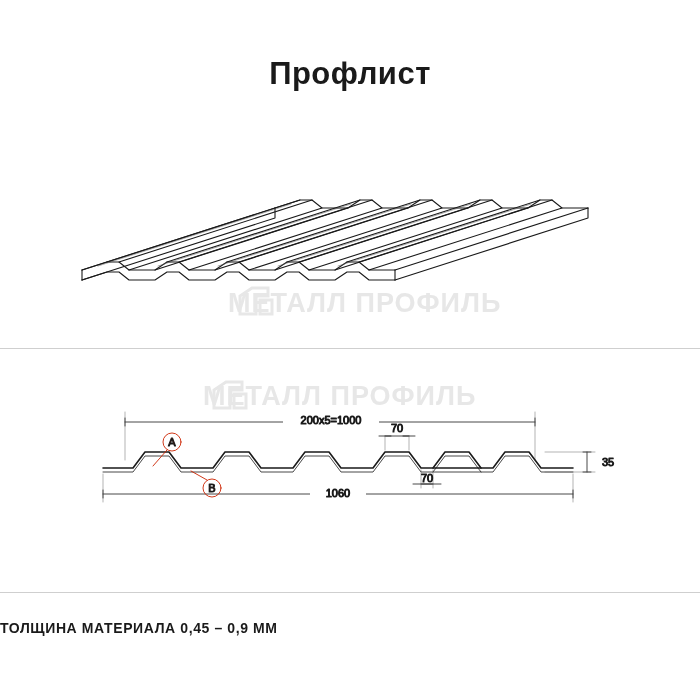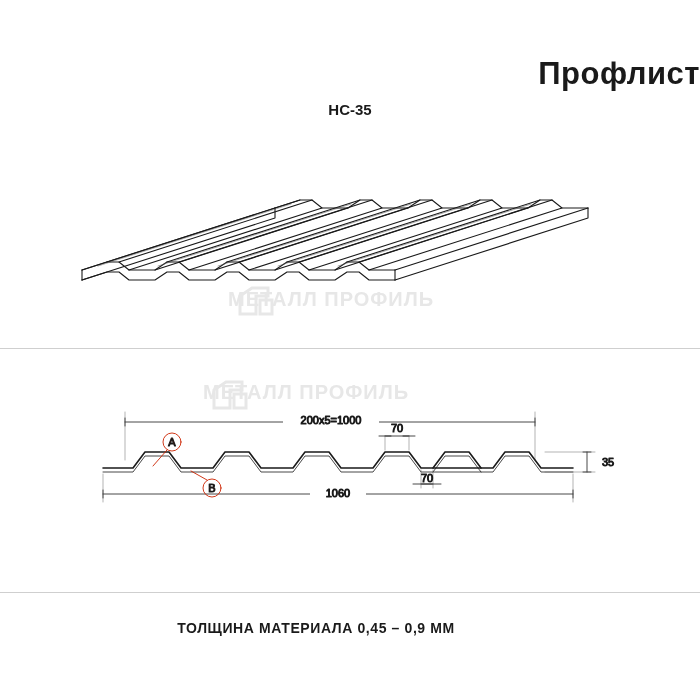--- a/index.html
+++ b/index.html
@@ -18,42 +18,42 @@
   .page {
     position: absolute;
     inset: 0;
   }
   
   .title {
     position: absolute;
     top: 56px;
     left: 0;
     width: 700px;
-    text-align: right;
+    text-align: center;
     font-size: 31px;
     font-weight: bold;
     letter-spacing: 0.5px;
     color: #1a1a1a;
   }
   .subtitle {
     position: absolute;
     top: 101px;
     left: 0;
     width: 700px;
     text-align: center;
     font-size: 15px;
     font-weight: bold;
     color: #1a1a1a;
   }
   
   .watermark {
     position: absolute;
     color: #e7e7e7;
     font-weight: bold;
-    font-size: 20px;
+    font-size: 27px;
     letter-spacing: 1px;
     white-space: nowrap;
     user-select: none;
     text-align: center;
   }
   .wm1 { top: 288px; left: 228px; }
   .wm2 { top: 381px; left: 203px; }
   .wm-logo {
     position: absolute;
     width: 44px;
@@ -96,21 +96,20 @@
     height: 130px;
   }
   .iso-wrap svg, .section-wrap svg { display: block; overflow: visible; }
 
   
   .footer-note {
     position: absolute;
     top: 620px;
     left: 0;
     width: 632px;
-    text-align: center;
     font-size: 14px;
     font-weight: bold;
     letter-spacing: 0.6px;
     color: #1a1a1a;
   }
   .dim-text {
     font-family: "Liberation Sans", sans-serif;
     font-size: 11px;
     fill: #1a1a1a;
   }
@@ -119,21 +118,20 @@
     font-size: 11px;
     fill: #cc2200;
   }
 </style>
 </head>
 <body>
 
 <div class="page">
 
   <div class="title">Профлист</div>
-  <div class="subtitle">НС-35</div>
 
   <div class="iso-wrap">
     <svg width="580" height="140" viewBox="0 0 580 140" fill="none" stroke="#1a1a1a" stroke-width="1.1" stroke-linejoin="round" stroke-linecap="round">
 
       <path d="M215 28 L240 20 L252 20 L262 28 L288 28 L300 20 L312 20 L322 28 L348 28 L360 20 L372 20 L382 28 L408 28 L420 20 L432 20 L442 28 L468 28 L480 20 L492 20 L502 28 L528 28"></path>
 
       <path d="M215 28 L22 90"></path>
       <path d="M528 28 L335 90"></path>
 
       <path d="M22 90 L47 82 L59 82 L69 90 L95 90 L107 82 L119 82 L129 90 L155 90 L167 82 L179 82 L189 90 L215 90 L227 82 L239 82 L249 90 L275 90 L287 82 L299 82 L309 90 L335 90"></path>

